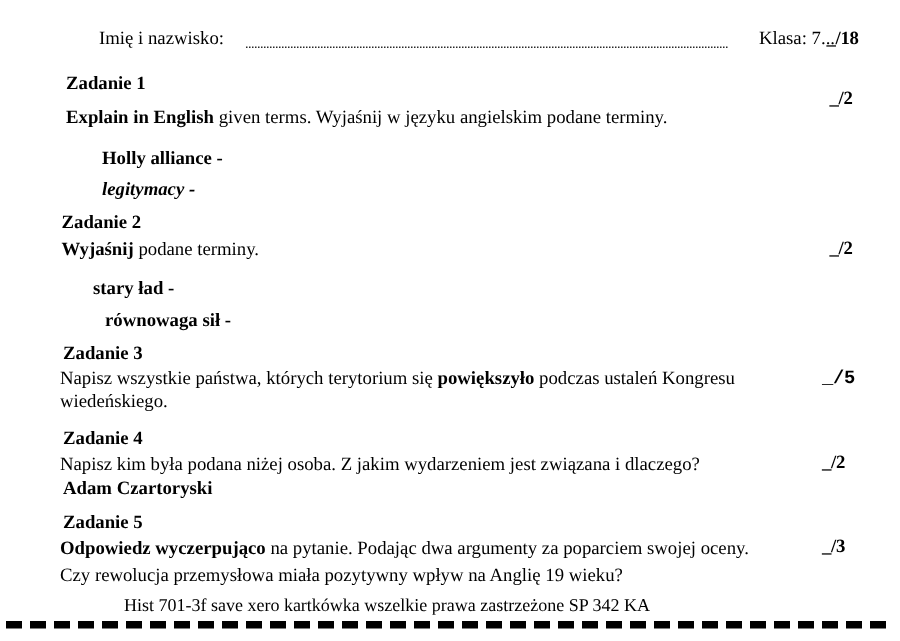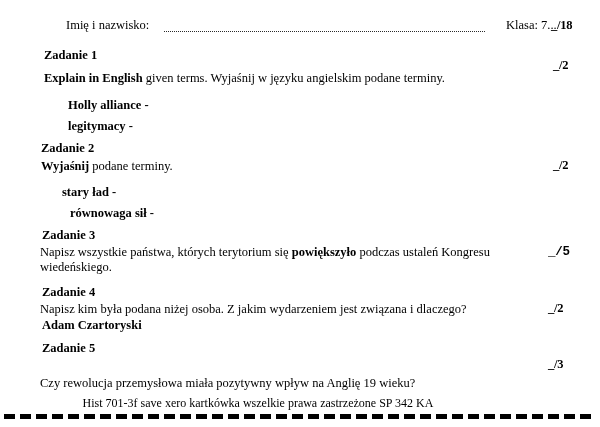--- a/index.html
+++ b/index.html
@@ -130,21 +130,21 @@
     <span class="klasa">Klasa: 7...</span>
   </div>
   <span class="score" style="left:551px; top:18px;">_/18</span>
 
   <span class="task-title" style="left:44px; top:48px;text-align:center;">Zadanie 1</span>
   <span class="score" style="left:553px; top:58px;">_/2</span>
   <div class="task-instr" style="left:44px; top:71px; width:470px;">
     <b>Explain in English</b><span> given terms. Wyjaśnij w języku angielskim podane terminy.</span>
   </div>
   <span class="term" style="left:68px; top:98px;">Holly alliance -</span>
-  <span class="term" style="left:68px; top:119px;">legitymacy -</span>
+  <span class="term" style="left:68px; top:119px;font-style:italic;">legitymacy -</span>
 
   <span class="task-title" style="left:41px; top:141px;">Zadanie 2</span>
   <span class="score" style="left:553px; top:158px;">_/2</span>
   <div class="task-instr" style="left:41px; top:159px; width:470px;">
     <b>Wyjaśnij</b><span>  podane terminy.</span>
   </div>
   <span class="term" style="left:62px; top:185px;">stary ład -</span>
   <span class="term" style="left:70px; top:206px;">równowaga sił -</span>
 
   <span class="task-title" style="left:42px; top:228px;">Zadanie 3</span>
@@ -155,18 +155,21 @@
 
   <span class="task-title" style="left:42px; top:285px;">Zadanie 4</span>
   <span class="score" style="left:548px; top:301px;">_/2</span>
   <div class="task-instr" style="left:40px; top:302px; width:500px;">
     <span>Napisz kim była podana niżej osoba. Z jakim wydarzeniem jest związana i dlaczego?</span>
   </div>
   <span class="person" style="left:42px; top:318px;">Adam Czartoryski</span>
 
   <span class="task-title" style="left:42px; top:341px;">Zadanie 5</span>
   <span class="score" style="left:548px; top:357px;text-align:right;">_/3</span>
+  <div class="task-instr" style="left:40px; top:358px; width:500px;">
+    <b>Odpowiedz wyczerpująco</b><span> na pytanie. Podając dwa argumenty za poparciem swojej oceny.</span>
+  </div>
   <span class="question" style="left:40px; top:376px;">Czy rewolucja przemysłowa miała pozytywny wpływ na Anglię 19 wieku?</span>
 
   <div class="footer-text">Hist 701-3f save xero kartkówka wszelkie prawa zastrzeżone SP 342 KA</div>
   <div class="cutline"></div>
 
 </div>
 
 </body></html>

